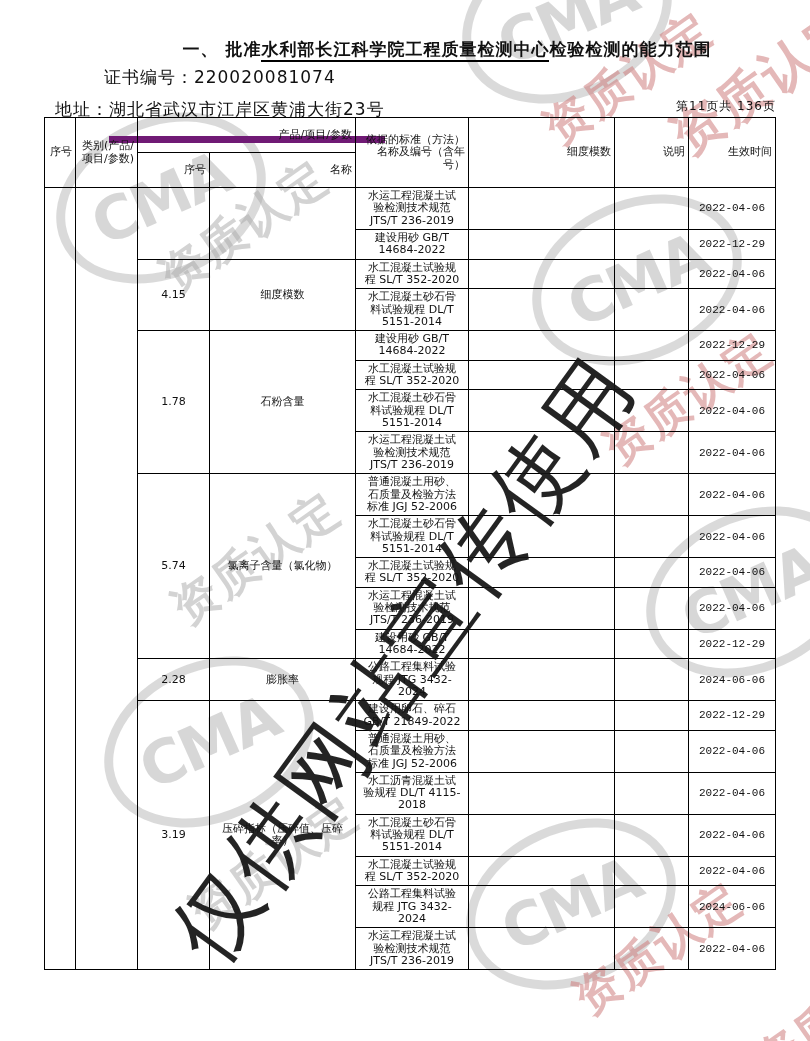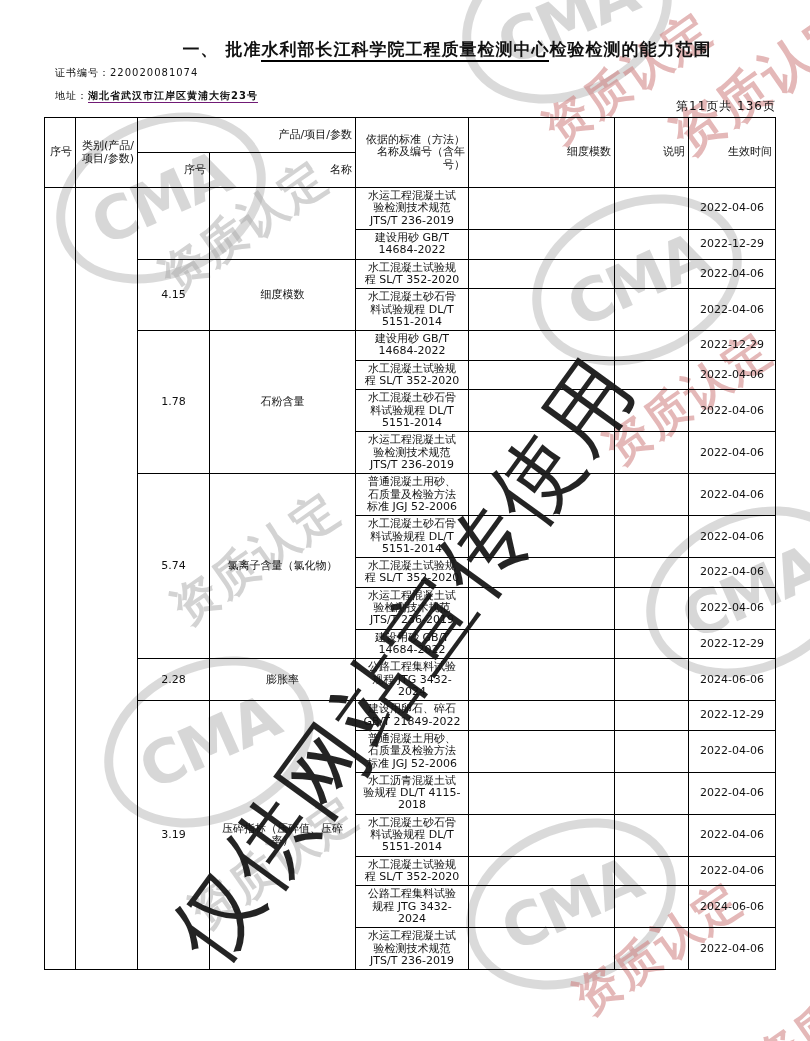--- a/index.html
+++ b/index.html
@@ -31,32 +31,32 @@
   
   .big-wm{position:absolute;left:50%;top:660px;z-index:5;pointer-events:none;
           transform:translate(-50%,-50%) rotate(-54deg);white-space:nowrap;
           font-family:"DejaVu Serif",serif;font-size:86px;letter-spacing:4px;
           color:#141414;opacity:.93;}
   
   .content{position:relative;z-index:1;}
   .title{position:absolute;left:0;top:38px;width:810px;text-align:center;
          font-size:17px;font-weight:bold;letter-spacing:1px;margin-left:42px;}
   .title .u{border-bottom:2px solid #000;padding-bottom:1px;}
-  .meta{position:absolute;left:55px;top:66px;font-size:10px;}
+  .meta{position:absolute;left:55px;top:66px;font-size:17px;text-align:center;}
   .meta-line{margin-bottom:9px;letter-spacing:1px;}
-  .u-addr{border-bottom:1px solid #701a75;padding-bottom:1px;font-weight:bold;}
+  .u-addr{border-bottom:7px solid #701a75;padding-bottom:17px;}
   .pageinfo{position:absolute;right:34px;top:98px;font-size:12px;letter-spacing:1px;}
   table.cap{position:absolute;left:44px;top:117px;border-collapse:collapse;
             table-layout:fixed;width:731px;}
   .cap th,.cap td{border:1px solid #000;text-align:center;vertical-align:middle;
                   font-size:11px;line-height:1.12;font-weight:normal;
                   padding:2px 3px;word-break:break-word;background:transparent;}
   .cap th{height:30px;text-align:right;}
   .cap td.std{padding:2px 7px;}
-  .cap td.date{white-space:nowrap;}
+  .cap td.date{white-space:nowrap;font-family:Liberation Mono, monospace;}
   col.c-seq{width:31px;}  col.c-cat{width:62px;}  col.c-ino{width:72px;}
   col.c-name{width:146px;}col.c-std{width:113px;} col.c-lim{width:146px;}
   col.c-note{width:74px;} col.c-date{width:87px;}
 </style>
 </head>
 <body>
 
 <div class="page">
 
   <div>

